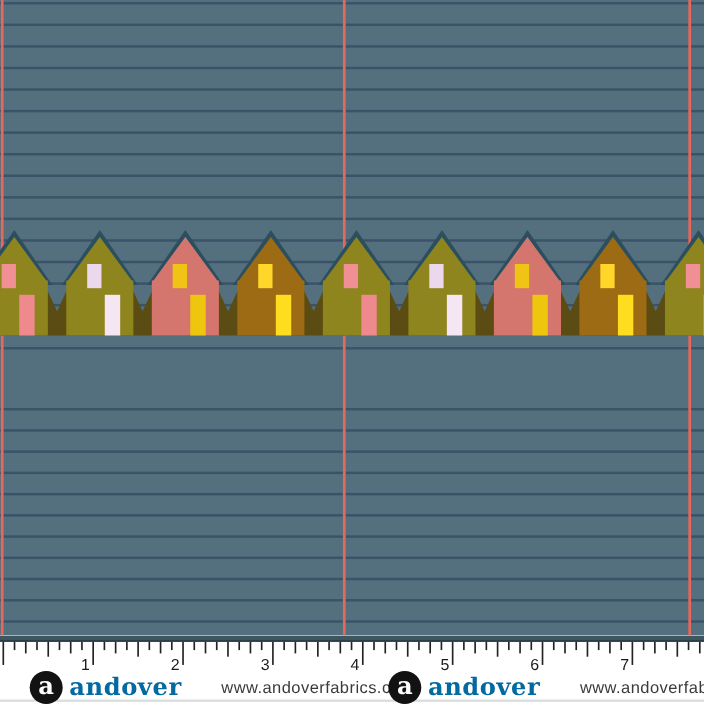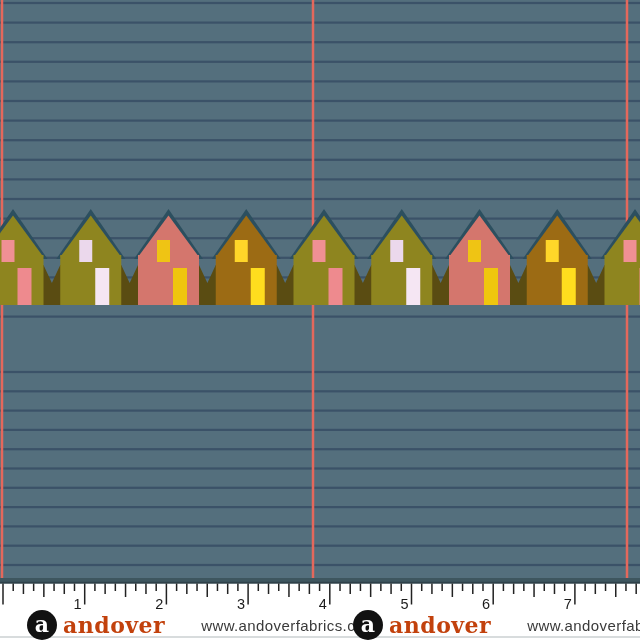--- a/index.html
+++ b/index.html
@@ -6,21 +6,21 @@
   .page{position:relative;width:640px;height:640px;overflow:hidden;background:#fff;
         font-family:"Liberation Sans",sans-serif;}
   #fabric-svg{position:absolute;top:0;left:0;display:block;}
   .ruler-strip{position:absolute;top:578px;left:0;width:640px;height:62px;background:#ffffff;}
   #ruler-svg{position:absolute;top:0;left:0;display:block;}
   .bottom-edge{position:absolute;top:58px;left:0;width:640px;height:2px;background:#D8DCDD;}
   .brand{position:absolute;top:32px;display:flex;align-items:center;height:30px;white-space:nowrap;}
   .brand .logo{flex:0 0 auto;width:30px;height:30px;border-radius:50%;background:#121212;color:#fff;
         display:flex;align-items:center;justify-content:center;
         font:700 22px "DejaVu Serif",serif;padding-bottom:2px;box-sizing:border-box;}
-  .brand .name{margin-left:6px;font:600 22px "DejaVu Serif",serif;color:#c2410c;letter-spacing:.5px;}
+  .brand .name{margin-left:6px;font:600 22px "DejaVu Serif",serif;color:#0369a1;letter-spacing:.5px;}
   .brand .url{margin-left:36px;font:15px "Liberation Sans",sans-serif;color:#3A3A3A;letter-spacing:.4px;}
 </style>
 </head>
 <body>
 
 <div class="page">
   <svg id="fabric-svg" width="640" height="578">
       <rect x="0" y="0" width="640" height="578" fill="#546F7D"></rect>
       <rect x="0" y="1.9" width="640" height="2.2" fill="#3B5268"></rect>
       <rect x="0" y="21.5" width="640" height="2.2" fill="#3B5268"></rect>

